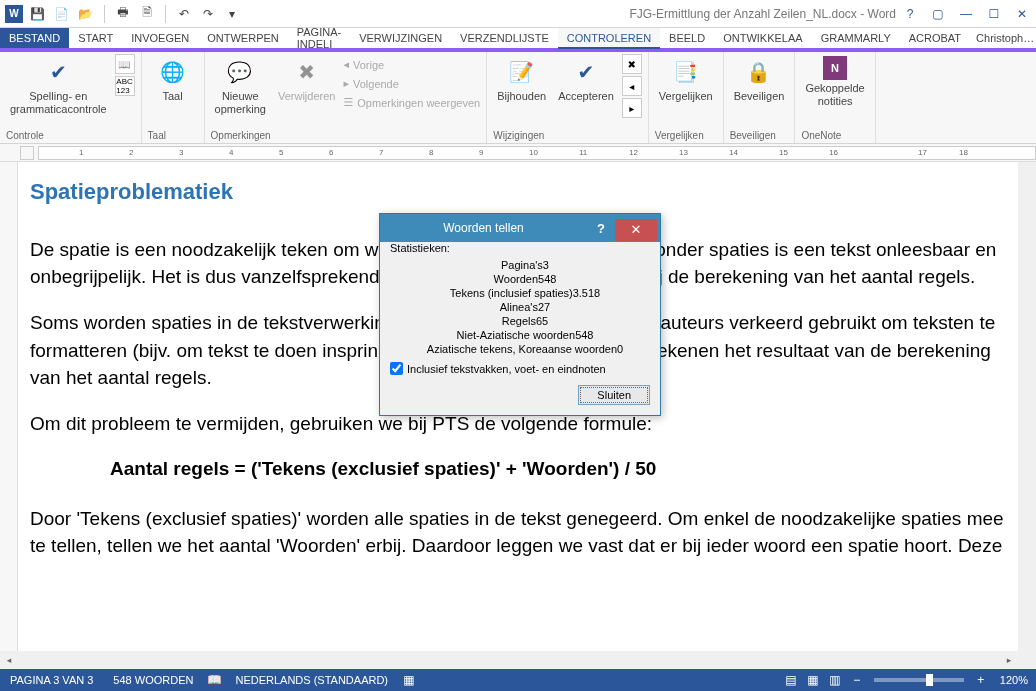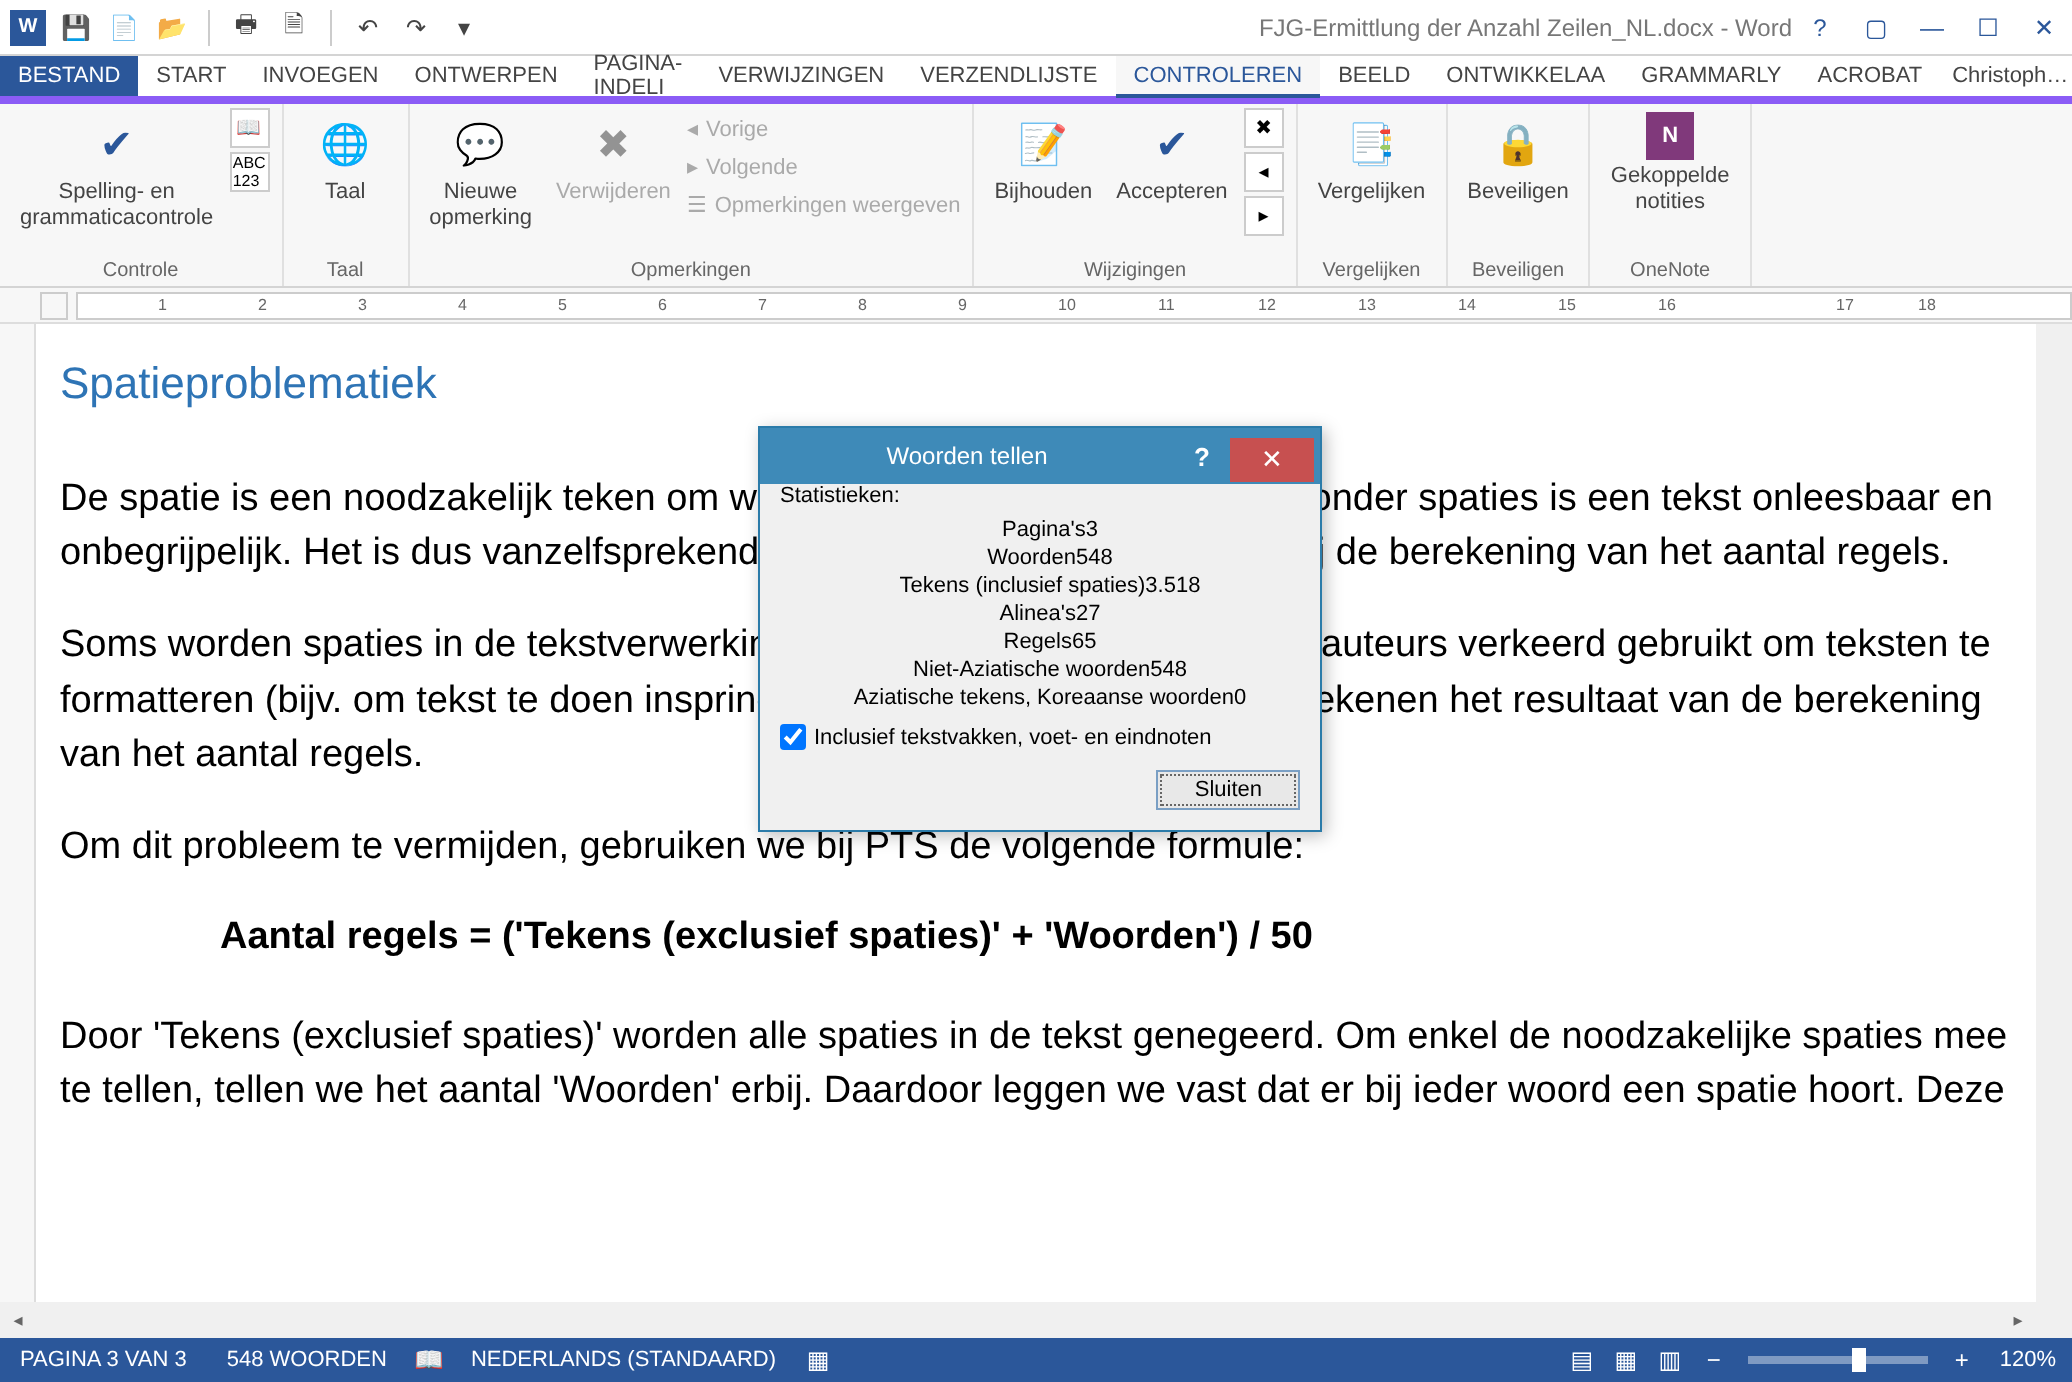--- a/index.html
+++ b/index.html
@@ -22,41 +22,41 @@
 .tab.file { background: #2b579a; color: #fff; font-weight: normal; }
 .tab.active { color: #2b579a; border-bottom: 2px solid #2b579a; margin-bottom: -1px; background: #f7f7f7; }
 .tab-spacer { flex: 1; }
 .user-name { font-size: 11px; color: #444; padding: 0 6px; display: flex; align-items: center; }
 .user-avatar { width: 20px; height: 20px; background: #ddd; margin-left: 4px; }
 
 
 .ribbon { height: 92px; background: #f7f7f7; border-bottom: 1px solid #d4d4d4; display: flex; }
 .group { border-right: 1px solid #e0e0e0; padding: 2px 6px 0 6px; display: flex; flex-direction: column; }
 .group-items { flex: 1; display: flex; align-items: flex-start; gap: 4px; }
-.group-label { text-align: center; font-size: 10px; color: #666; padding: 2px 0; }
+.group-label { font-size: 10px; color: #666; padding: 2px 0; }
 .rbtn-lg { display: flex; flex-direction: column; align-items: center; width: auto; min-width: 50px; padding: 2px 4px; cursor: pointer; }
 .rbtn-lg .icon { width: 32px; height: 32px; display: flex; align-items: center; justify-content: center; font-size: 20px; margin-bottom: 2px; }
 .rbtn-lg .label { font-size: 11px; color: #444; text-align: center; line-height: 1.15; }
 .rbtn-lg.disabled .label, .rbtn-sm.disabled { color: #aaa; }
 .rbtn-sm { font-size: 11px; color: #444; display: flex; align-items: center; gap: 4px; padding: 2px 0; cursor: pointer; white-space: nowrap; }
 .small-stack { display: flex; flex-direction: column; gap: 2px; padding-top: 2px; }
 .sm-icons { display: flex; flex-direction: column; gap: 2px; }
 .sm-icon { width: 20px; height: 20px; border: 1px solid #ccc; background: #fff; font-size: 10px; display: flex; align-items: center; justify-content: center; }
 
 
 .ruler-h { height: 18px; background: #f7f7f7; border-bottom: 1px solid #ddd; position: relative; display: flex; align-items: center; padding-left: 20px; }
 .ruler-corner { width: 14px; height: 14px; border: 1px solid #ccc; margin-right: 4px; }
 .ruler-bar { flex: 1; height: 14px; background: #fff; border: 1px solid #ccc; position: relative; font-size: 8px; color: #666; }
 .ruler-num { position: absolute; top: 1px; }
 
 
 .doc-wrap { position: absolute; left: 0; right: 0; top: 162px; bottom: 22px; overflow: hidden; background: #fff; }
 .ruler-v { position: absolute; left: 0; top: 0; bottom: 18px; width: 18px; background: #f7f7f7; border-right: 1px solid #ddd; }
 .page { position: absolute; left: 20px; right: 18px; top: 0; bottom: 18px; padding: 14px 10px 10px 10px; font-family: Calibri, "Segoe UI", sans-serif; font-size: 19px; color: #000; line-height: 1.45; overflow: hidden; }
-.page h1 { color: #2e74b5; font-size: 22px; font-weight: normal; margin-bottom: 28px; }
+.page h1 { color: #2e74b5; font-size: 22px; font-weight: bold; margin-bottom: 28px; }
 .page p { margin-bottom: 18px; }
 .page .formula { font-weight: bold; padding-left: 80px; margin-bottom: 22px; }
 
 
 .dialog { position: absolute; left: 379px; top: 213px; width: 282px; background: #f0f0f0; border: 1px solid #2b7ba9; box-shadow: 2px 2px 8px rgba(0,0,0,.25); }
 .dlg-title { height: 28px; background: #3e8ab8; display: flex; align-items: center; }
 .dlg-title-text { flex: 1; text-align: center; color: #fff; font-size: 12px; }
 .dlg-help { width: 28px; text-align: center; color: #fff; font-size: 13px; font-weight: bold; }
 .dlg-close { width: 42px; height: 22px; margin: 3px 3px 0 0; background: #c75050; color: #fff; display: flex; align-items: center; justify-content: center; font-size: 13px; }
 .dlg-body { padding: 0 10px 10px 10px; font-size: 11px; color: #000; }

